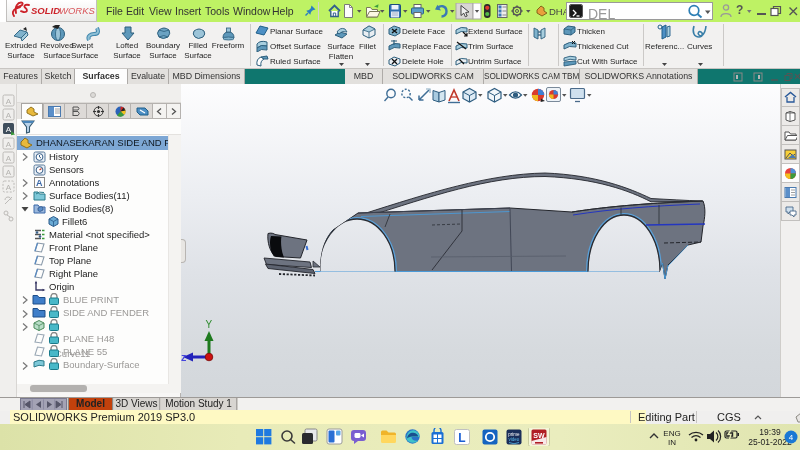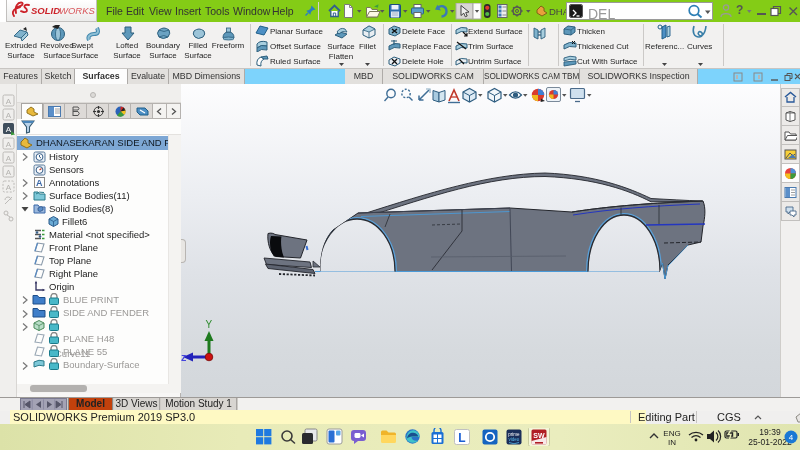--- a/index.html
+++ b/index.html
@@ -4,21 +4,21 @@
 <style>
   * { margin:0; padding:0; box-sizing:border-box; }
   html,body { width:800px; height:450px; overflow:hidden; font-family:"Liberation Sans", sans-serif; }
   body { position:relative; background:#f0efee; }
   .abs { position:absolute; }
   .tx { position:absolute; white-space:nowrap; }
 </style>
 </head>
 <body>
 
-<div class="abs" id="titlebar" style="left:0;top:0;width:800px;height:30px;background:#84cc16;border-bottom:6px solid #a3a3a3;">
+<div class="abs" id="titlebar" style="left:0;top:0;width:800px;height:30px;background:#bef264;border-bottom:6px solid #a3a3a3;">
   <div class="abs" style="left:0;top:0;width:6px;height:22px;background:#fff;"></div>
   <div class="abs" style="left:6px;top:0;width:91px;height:22px;background:linear-gradient(#ffffff,#ececeb);border:1px solid #c2c0be;border-top:none;">
     <svg width="89" height="20" viewBox="0 0 89 20">
       <g stroke="#cc2229" stroke-width="1.9" fill="none" stroke-linecap="round">
         <path d="M7 16 C5 14 5.5 10 9 8.5 L13 7"></path>
         <path d="M9 13 C7.5 6 11 2.5 14 2.5 C16.5 2.5 16 5 13.5 6 L10.5 7.2"></path>
         <path d="M22 5 C18 4 16 6 18.5 8 C21 10 20.5 12.5 16.5 12 L14 11.2"></path>
       </g>
       <text x="24" y="13.5" font-size="9.5" font-weight="bold" font-style="italic" fill="#cc2229" font-family="Liberation Sans">SOLID</text>
       <text x="52" y="13.5" font-size="9.5" font-style="italic" fill="#d8555a" font-family="Liberation Sans">WORKS</text>
@@ -293,30 +293,30 @@
     </svg>
   <svg class="abs" style="left:691px;top:2px" width="18" height="17" viewBox="0 0 18 17">
       <path d="M3 2 C1 8 3 13 8 13 C12 13 12 9 10 8 C8 7 6 9 8 11 C10 13 14 11 15 2" fill="none" stroke="#3a7fa8" stroke-width="1.6"></path>
     </svg>
   <div class="tx" style="left:687px;top:20px;">Curves</div>
   <svg class="abs" style="left:697px;top:40px" width="8" height="5">
       <path d="M1 1 l5 0 l-2.5 3 z" fill="#444"></path>
     </svg>
 </div>
 
-<div class="abs" id="tabrow" style="left:0;top:68px;width:800px;height:16px;background:#7dd3fc;border-top:1px solid #c8c5c2;font-size:8.8px;color:#333;">
+<div class="abs" id="tabrow" style="left:0;top:68px;width:800px;height:16px;background:#0f766e;border-top:1px solid #c8c5c2;font-size:8.8px;color:#333;">
   <div class="tx" style="left:0px;top:0px;width:42px;height:16px;background:#e2e0dd;border-right:1px solid #aeaba8;text-align:center;line-height:15px;overflow:hidden;">Features</div>
   <div class="tx" style="left:42px;top:0px;width:33px;height:16px;background:#e2e0dd;border-right:1px solid #aeaba8;text-align:center;line-height:15px;overflow:hidden;">Sketch</div>
   <div class="tx" style="left:75px;top:0px;width:53px;height:16px;background:#fdfdfd;border-right:1px solid #aeaba8;text-align:center;line-height:15px;font-weight:bold;overflow:hidden;">Surfaces</div>
   <div class="tx" style="left:128px;top:0px;width:41px;height:16px;background:#e2e0dd;border-right:1px solid #aeaba8;text-align:center;line-height:15px;overflow:hidden;">Evaluate</div>
   <div class="tx" style="left:169px;top:0px;width:76px;height:16px;background:#e2e0dd;border-right:1px solid #aeaba8;text-align:center;line-height:15px;overflow:hidden;">MBD Dimensions</div>
   <div class="tx" style="left:345px;top:0px;width:38px;height:16px;background:#e2e0dd;border-right:1px solid #aeaba8;text-align:center;line-height:15px;overflow:hidden;">MBD</div>
   <div class="tx" style="left:383px;top:0px;width:101px;height:16px;background:#e2e0dd;border-right:1px solid #aeaba8;text-align:center;line-height:15px;overflow:hidden;">SOLIDWORKS CAM</div>
   <div class="tx" style="left:484px;top:0px;width:96px;height:16px;background:#e2e0dd;border-right:1px solid #aeaba8;text-align:center;line-height:15px;overflow:hidden;font-size:8.2px;">SOLIDWORKS CAM TBM</div>
-  <div class="tx" style="left:580px;top:0px;width:118px;height:16px;background:#e2e0dd;border-right:1px solid #aeaba8;text-align:center;line-height:15px;overflow:hidden;">SOLIDWORKS Inspection</div>
+  <div class="tx" style="left:580px;top:0px;width:118px;height:16px;background:#e2e0dd;border-right:1px solid #aeaba8;text-align:center;line-height:15px;overflow:hidden;">SOLIDWORKS Annotations</div>
   <svg class="abs" style="left:733px;top:3px" width="67" height="11" viewBox="0 0 67 11">
     <rect x="1" y="1" width="8" height="8" fill="none" stroke="#8a8886"></rect>
       <path d="M3 3 h2 v4 h-2 z" fill="#b8b6b4"></path>
     <rect x="21" y="1" width="8" height="8" fill="none" stroke="#8a8886"></rect>
       <path d="M25 3 h2 v4 h-2 z" fill="#b8b6b4"></path>
     <path d="M38 8 h7" stroke="#555" stroke-width="1.4"></path>
     <g stroke="#555" fill="none">
         <rect x="52" y="3.5" width="5" height="5"></rect>
         <path d="M54 3.5 V1.5 H59 V6.5 H57"></path>
       </g>

